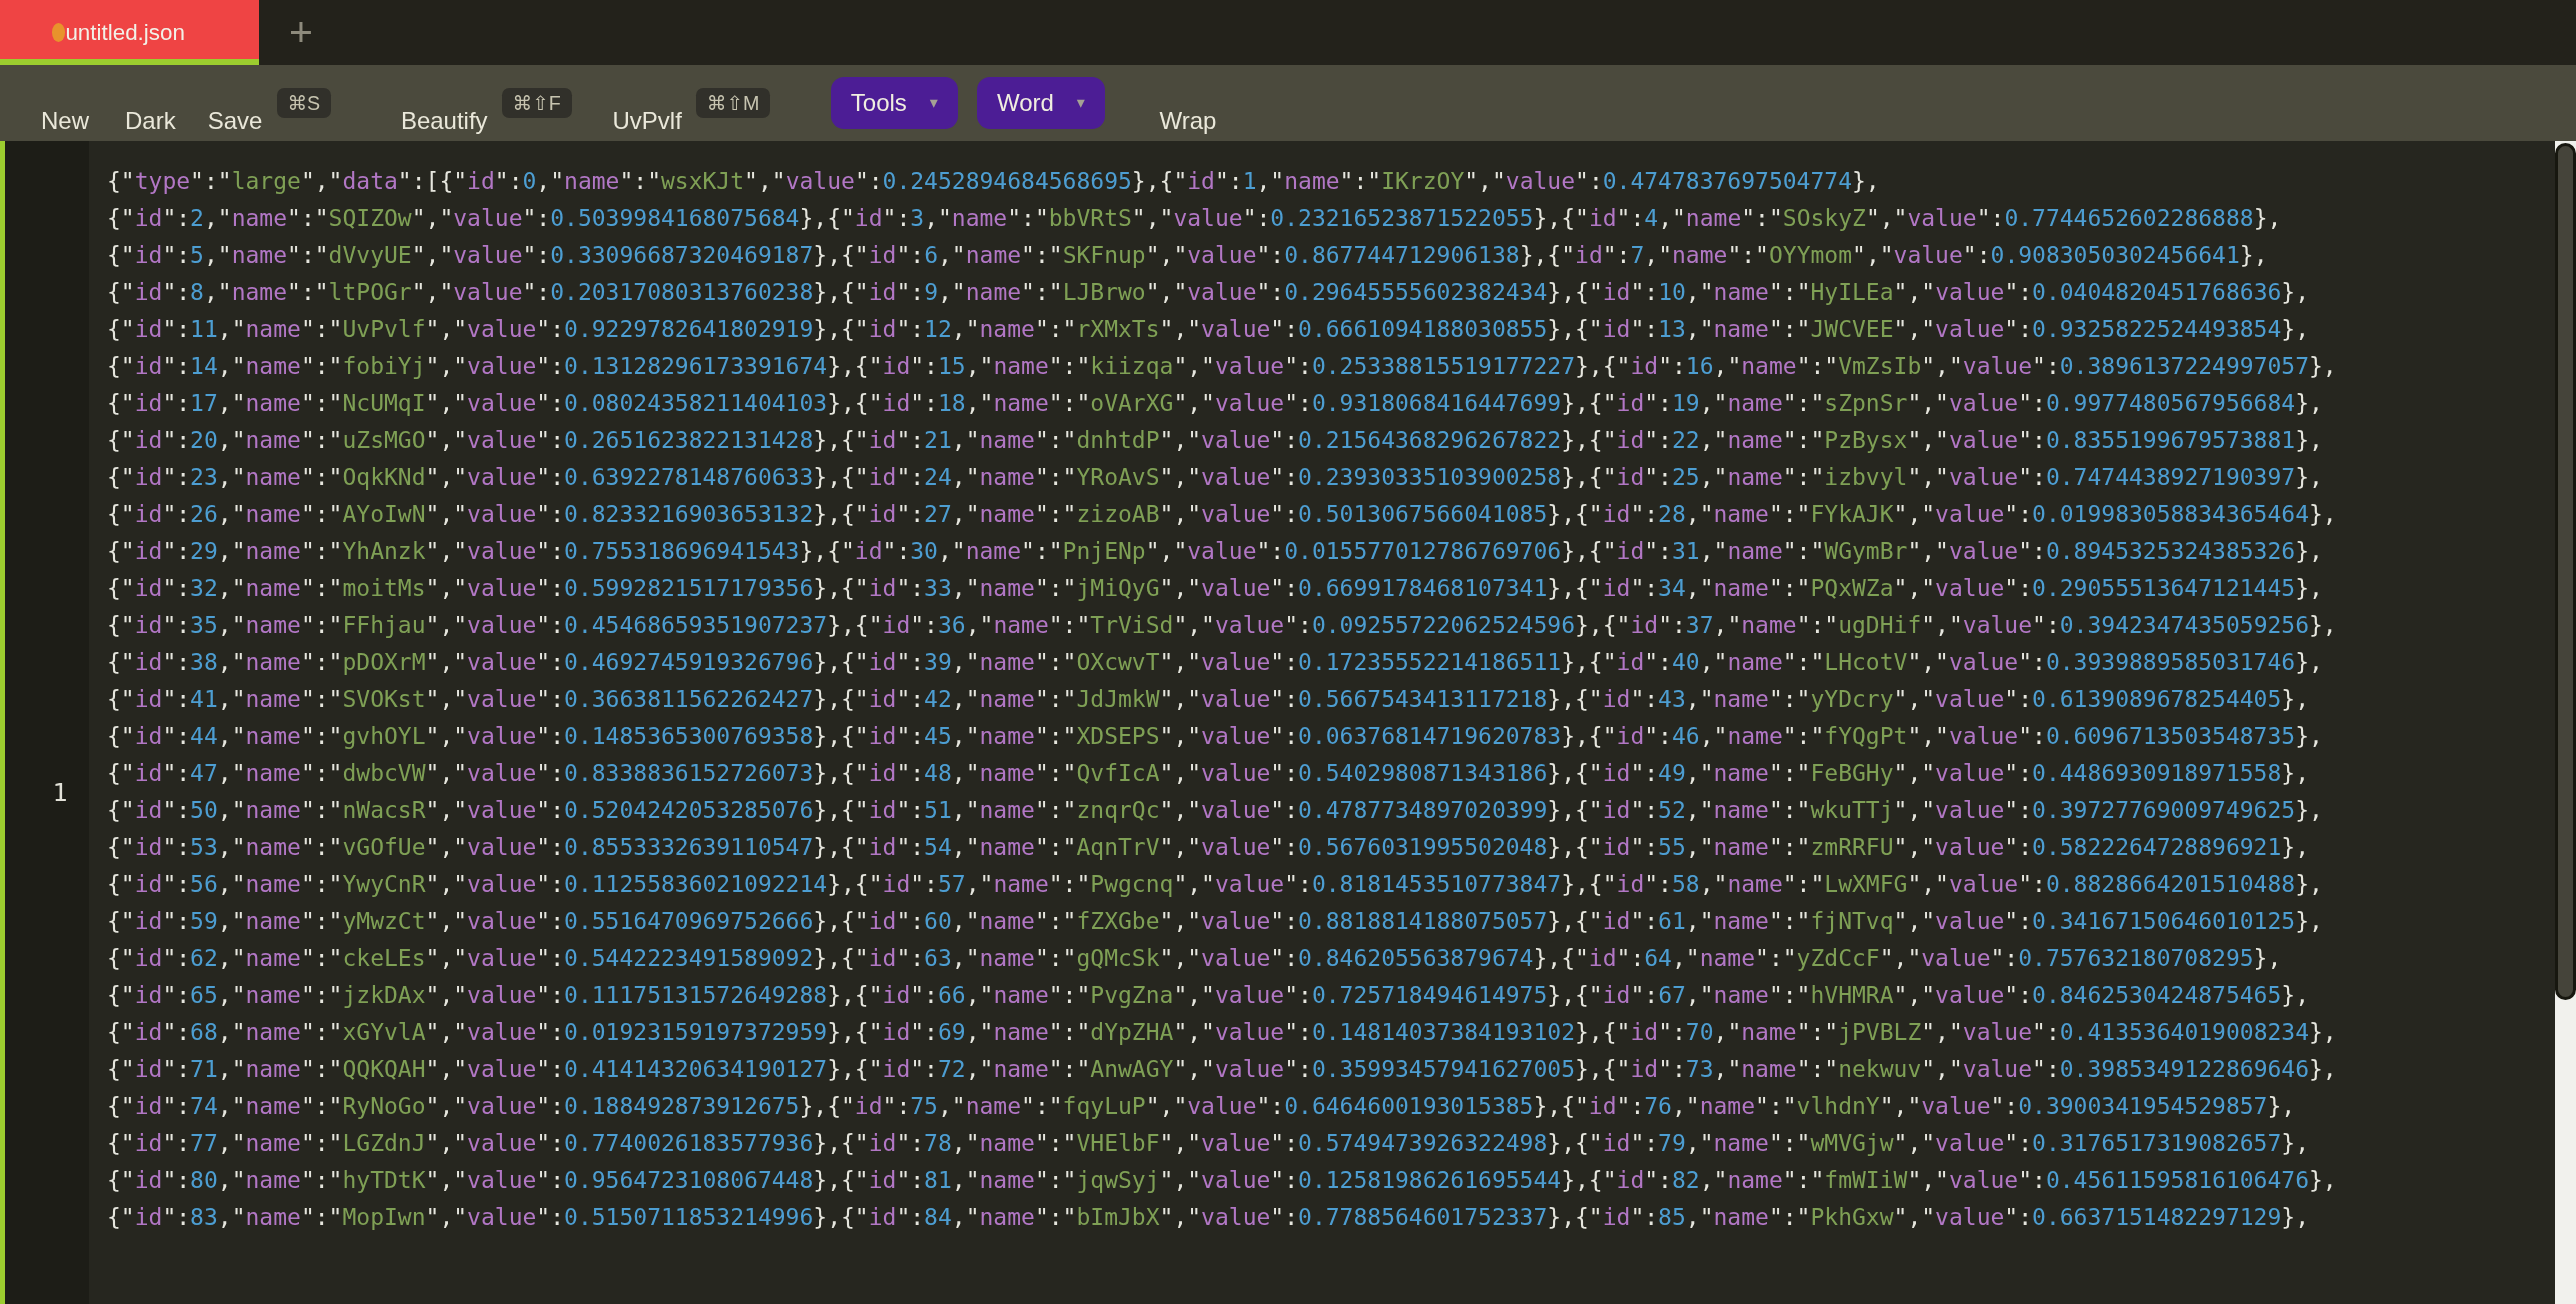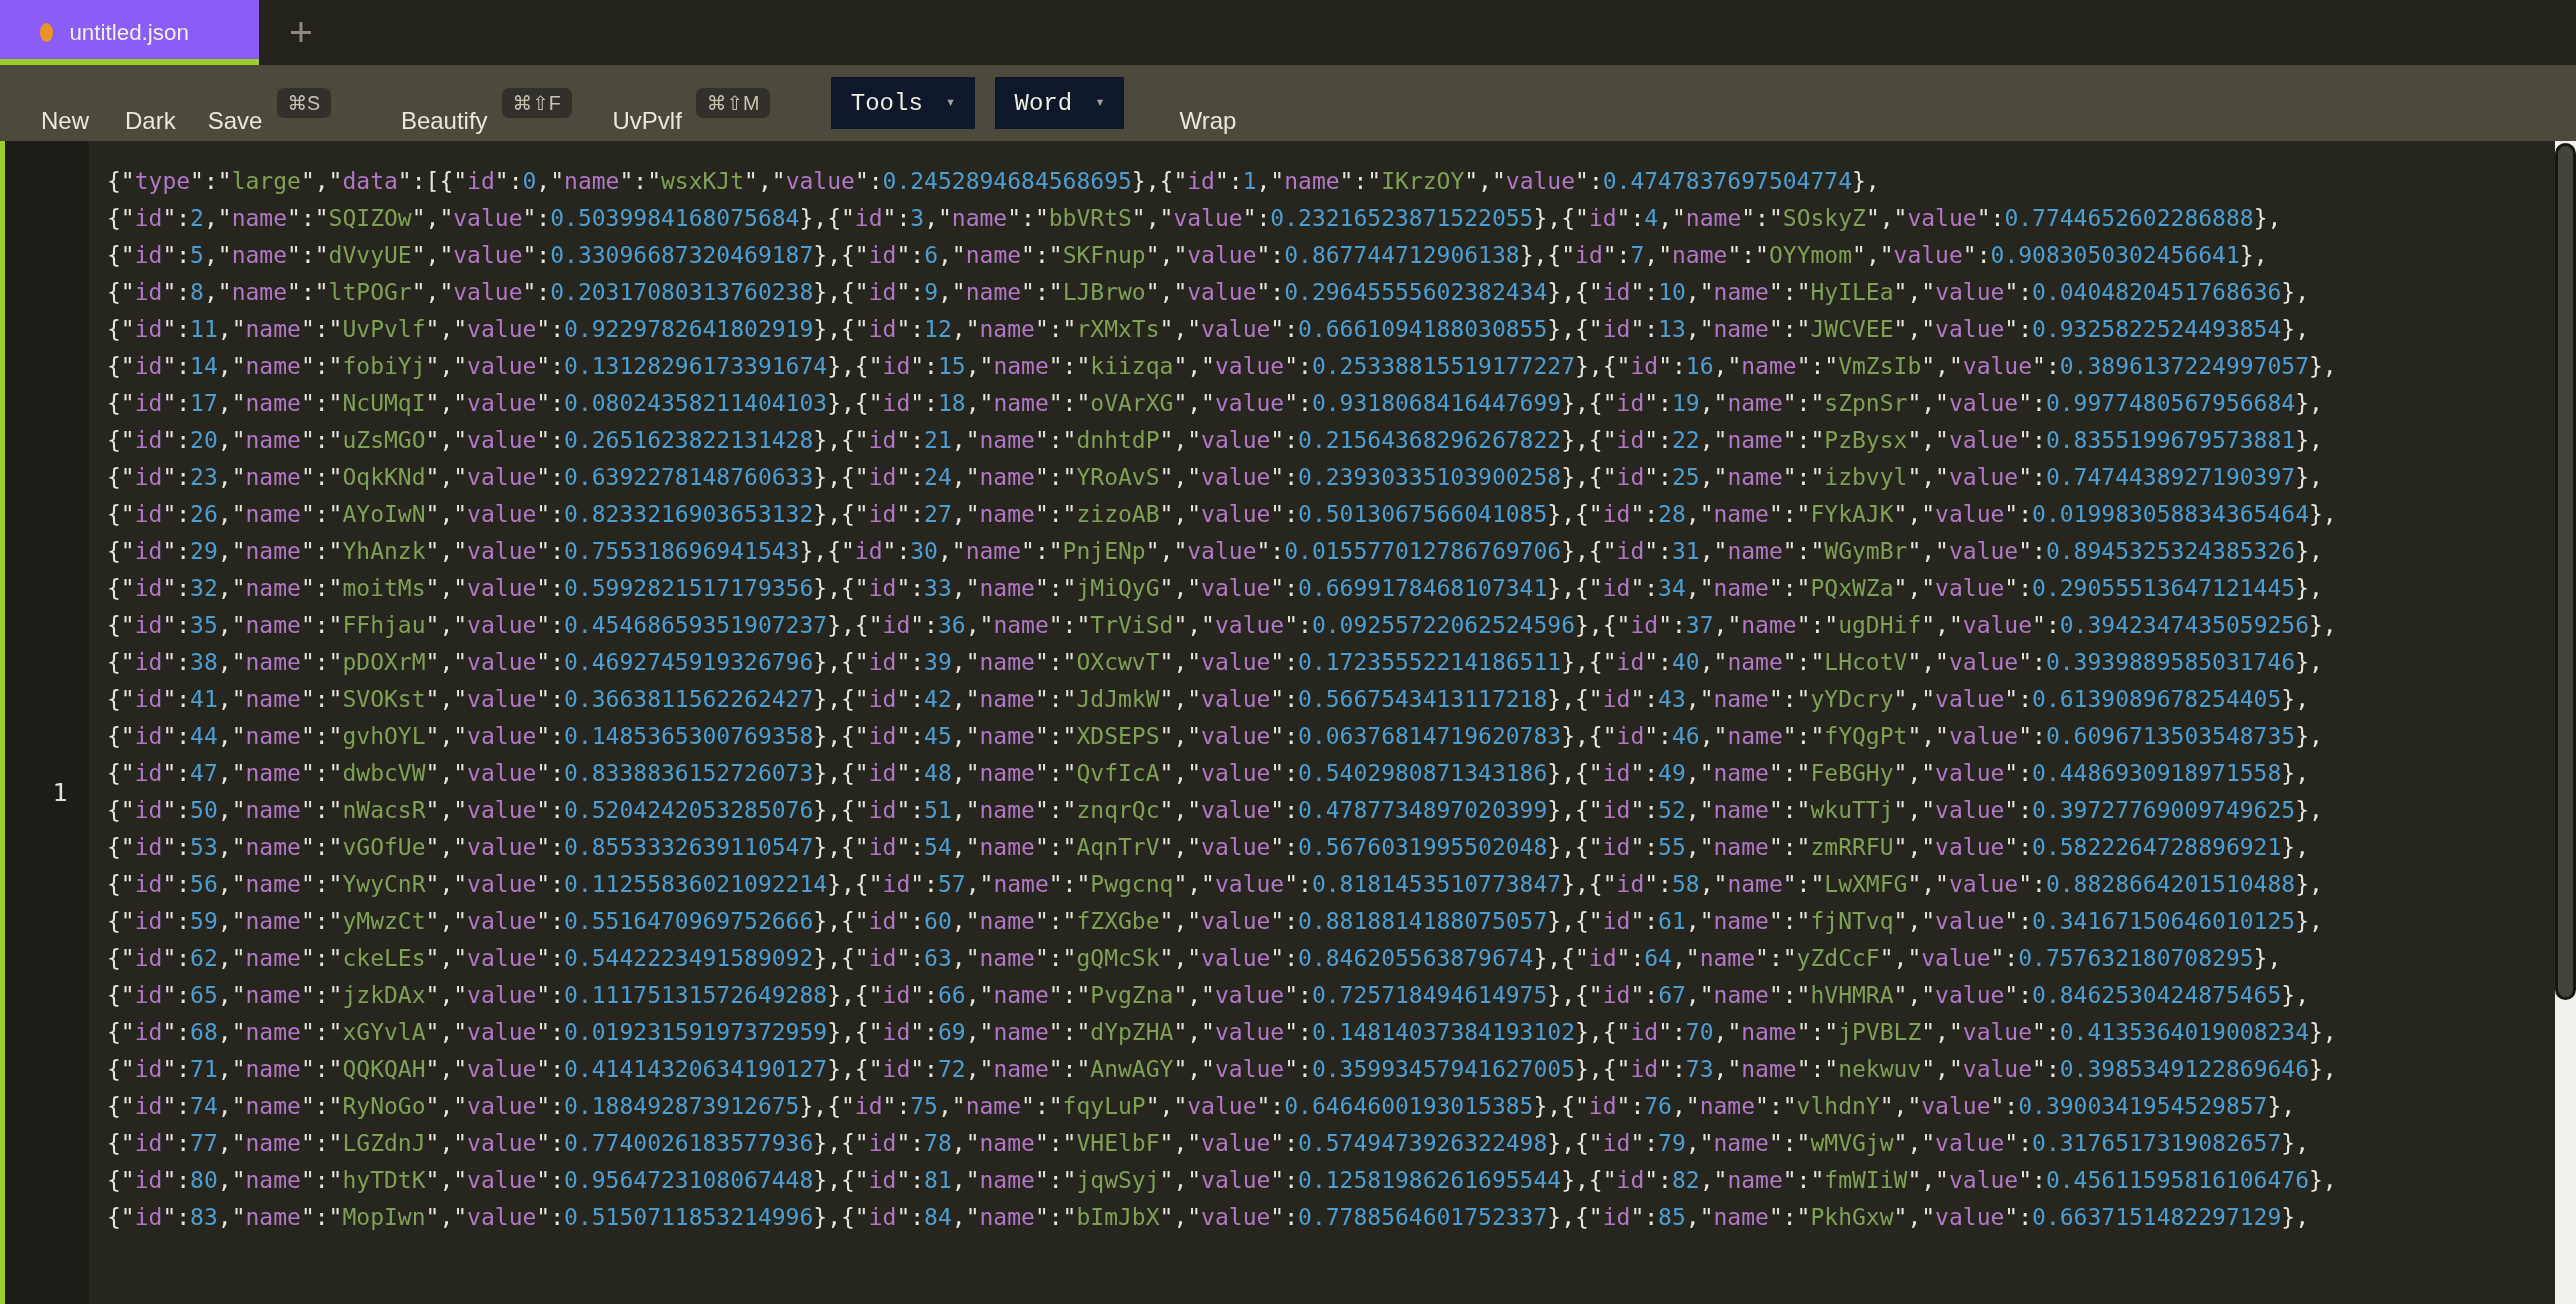--- a/index.html
+++ b/index.html
@@ -6,35 +6,35 @@
     --accent:#9ccd2f; --orange:#e8932c;
     --key:#b277c5; --str:#7fa055; --num:#4d9ed2; --punct:#e6e6de;
   }
   *{box-sizing:border-box;margin:0;padding:0}
   html,body{width:2576px;height:1304px;overflow:hidden;background:#26261f;
     font-family:"Liberation Sans",sans-serif;}
   .app{position:relative;width:2576px;height:1304px;display:flex;flex-direction:column;}
 
   
   .tabbar{height:65px;background:#23221b;display:flex;align-items:stretch;flex:none;}
-  .tab{width:259px;background:#8b5cf6;position:relative;display:flex;align-items:center;
-       gap:16px;padding-left:40px;cursor:default;}
+  .tab{width:259px;background:#ef4444;position:relative;display:flex;align-items:center;
+       padding-left:52px;cursor:default;}
   .tab-underline{position:absolute;left:0;right:0;bottom:0;height:6.3px;background:var(--accent);}
   .dot{width:13.4px;height:19px;border-radius:50%;background:var(--orange);flex:none;}
   .tab-title{color:#f2f1e8;font-size:22.4px;white-space:nowrap;}
   .plus{color:#8d8a7c;font-size:41px;font-weight:300;line-height:1;align-self:center;margin-left:30px;}
 
   
   .toolbar{height:76px;background:#4b4a3d;display:flex;align-items:center;flex:none;
            font-size:24px;color:#eae8da;white-space:nowrap;}
   .tb-label{cursor:default;margin-top:35px;}
   .kbd{background:#31302a;border-radius:7.2px;padding:3.6px 10.7px;font-size:19.7px;color:#c7c4b0;
        margin-left:14.3px;}
-  .tb-btn{height:52px;background:#0f172a;border-radius:0;display:flex;align-items:center;
-          padding:0 19.7px;gap:23px;color:#f0eee0;font-family:Liberation Mono, monospace;}
+  .tb-btn{height:52px;background:#4c1d95;border-radius:13px;display:flex;align-items:center;
+          padding:0 19.7px;gap:23px;color:#f0eee0;}
   .caret{font-size:16px;color:#a5a294;line-height:1;}
   .ml-new{margin-left:41px}.ml-open{margin-left:36px}.ml-save{margin-left:32px}
   .ml-beautify{margin-left:70px}.ml-minify{margin-left:41px}
   .ml-tools{margin-left:61px}.ml-dark{margin-left:19.7px}.ml-help{margin-left:55px}
 
   
   .editor{flex:1;position:relative;background:#26261f;overflow:hidden;}
   .gutter{position:absolute;left:0;top:0;bottom:0;width:89px;background:#1d1d17;}
   .changebar{position:absolute;left:0;top:0;bottom:0;width:5.4px;background:var(--accent);}
   .lnum{position:absolute;top:637px;right:21.5px;color:#e2e1d8;

